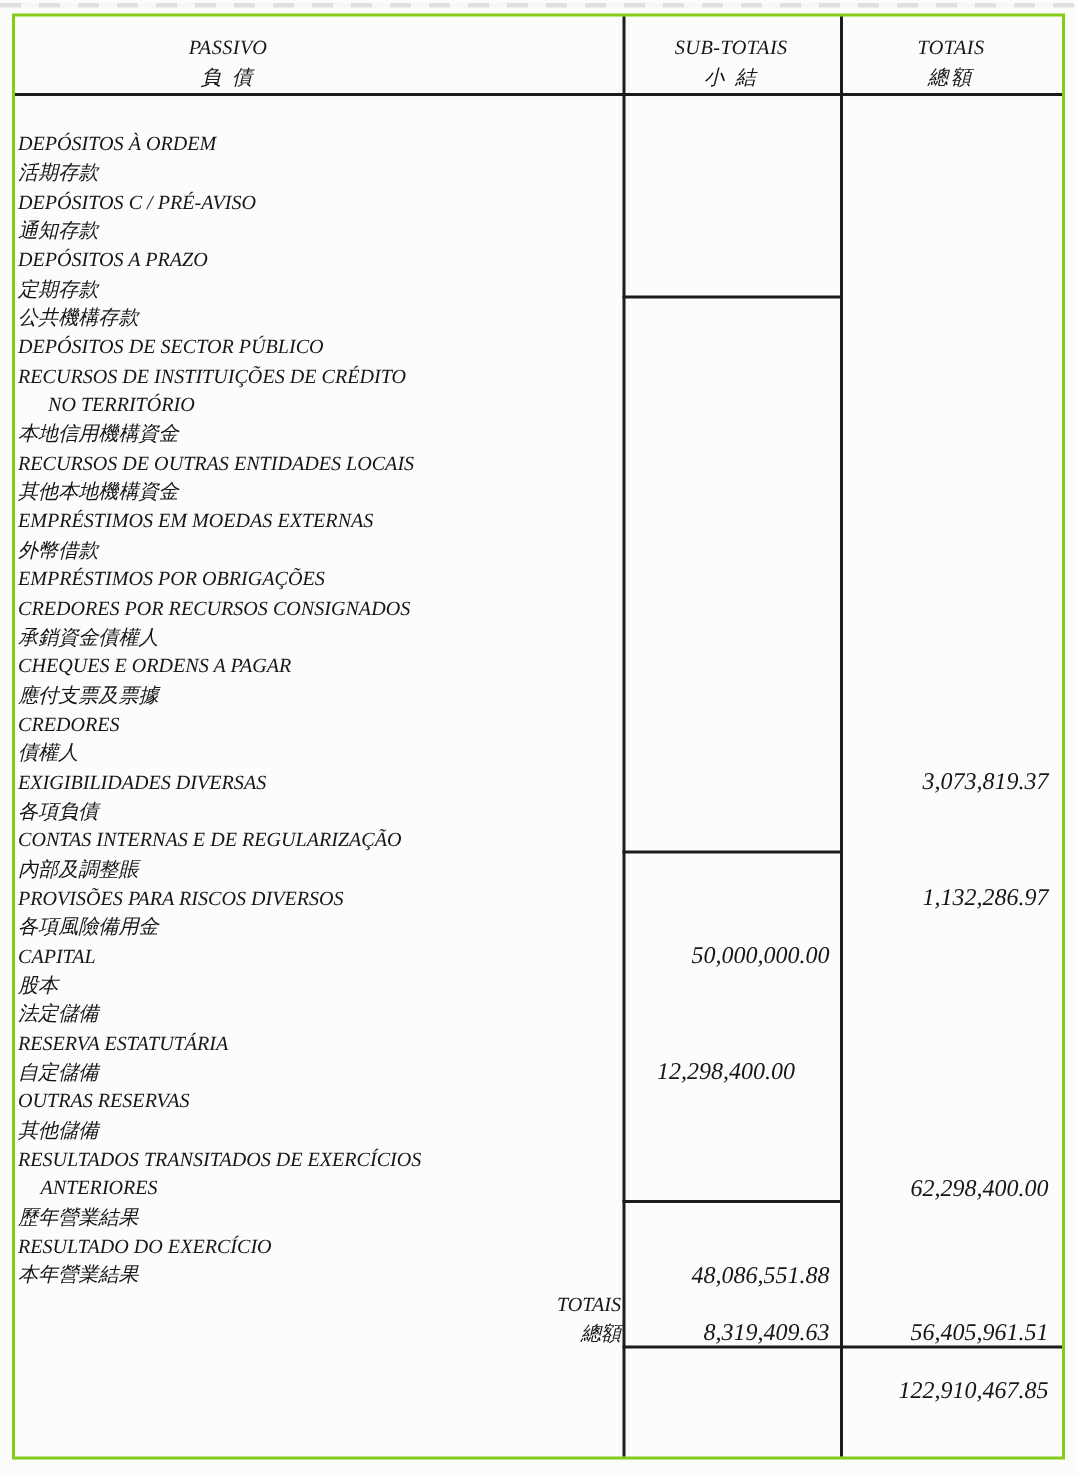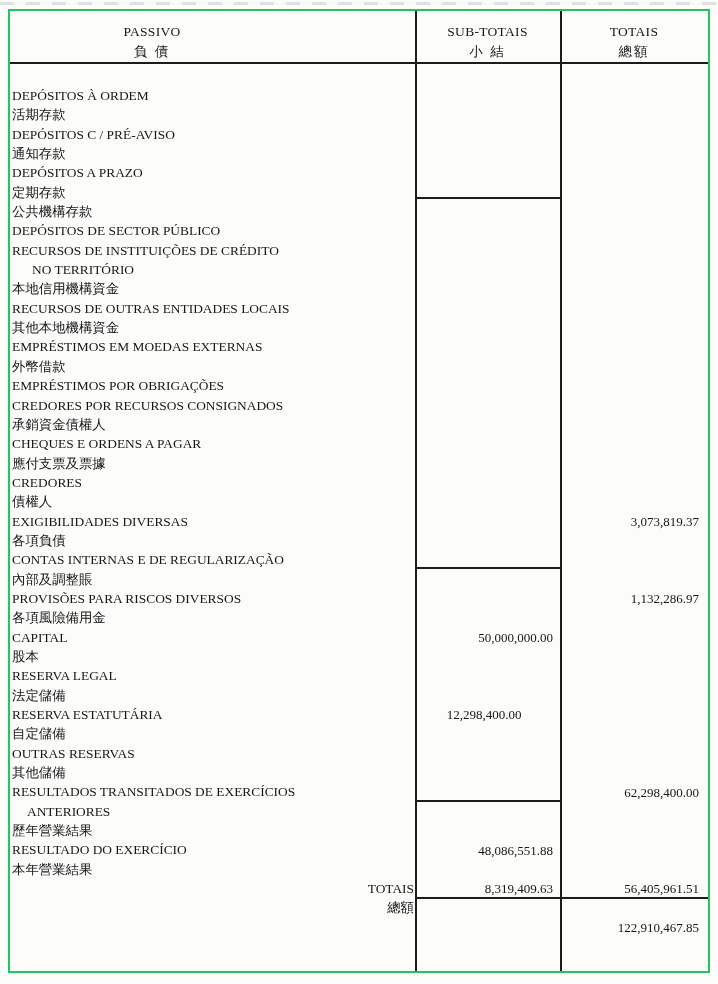--- a/index.html
+++ b/index.html
@@ -23,23 +23,24 @@
     width: 100%; height: 3px;
     background: repeating-linear-gradient(90deg, #bdbdbd 0 14px, #f2f2f0 14px 26px);
     opacity: .45;
   }
   .sheet-table {
     position: absolute;
     left: 8px;
     top: 9px;
     width: 702px;
     height: 964px;
-    border: 2px solid #22c55e;
+    border: 2px solid #84cc16;
     box-sizing: border-box;
     background: transparent;
+    font-style: italic;
   }
   
   .vline {
     position: absolute;
     top: 0;
     width: 2px;
     height: 100%;
     background: #1c1c1c;
   }
   .vline.v1 { left: 405px; }
@@ -88,21 +89,21 @@
   .row-line.indent-2 { padding-left: 17px; }
   .row-line.align-right {
     padding-left: 0;
     padding-right: 1px;
     text-align: right;
   }
   .amount {
     position: absolute;
     height: 19.35px;
     line-height: 19.35px;
-    font-size: 13px;
+    font-size: 16px;
     text-align: right;
     box-sizing: border-box;
     white-space: nowrap;
   }
   .amount.subtotal { left: 405px; width: 147px; padding-right: 9px; }
   .amount.total    { left: 552px; width: 146px; padding-right: 9px; }
 </style>
 </head>
 <body>
 
@@ -157,21 +158,20 @@
         <div class="row-line">CREDORES</div>
         <div class="row-line">債權人</div>
         <div class="row-line">EXIGIBILIDADES DIVERSAS</div>
         <div class="row-line">各項負債</div>
         <div class="row-line">CONTAS INTERNAS E DE REGULARIZAÇÃO</div>
         <div class="row-line">內部及調整賬</div>
         <div class="row-line">PROVISÕES PARA RISCOS DIVERSOS</div>
         <div class="row-line">各項風險備用金</div>
         <div class="row-line">CAPITAL</div>
         <div class="row-line">股本</div>
-        <div class="row-line">RESERVA LEGAL</div>
         <div class="row-line">法定儲備</div>
         <div class="row-line">RESERVA ESTATUTÁRIA</div>
         <div class="row-line">自定儲備</div>
         <div class="row-line">OUTRAS RESERVAS</div>
         <div class="row-line">其他儲備</div>
         <div class="row-line">RESULTADOS TRANSITADOS DE EXERCÍCIOS</div>
         <div class="row-line indent-2">ANTERIORES</div>
         <div class="row-line">歷年營業結果</div>
         <div class="row-line">RESULTADO DO EXERCÍCIO</div>
         <div class="row-line">本年營業結果</div>

